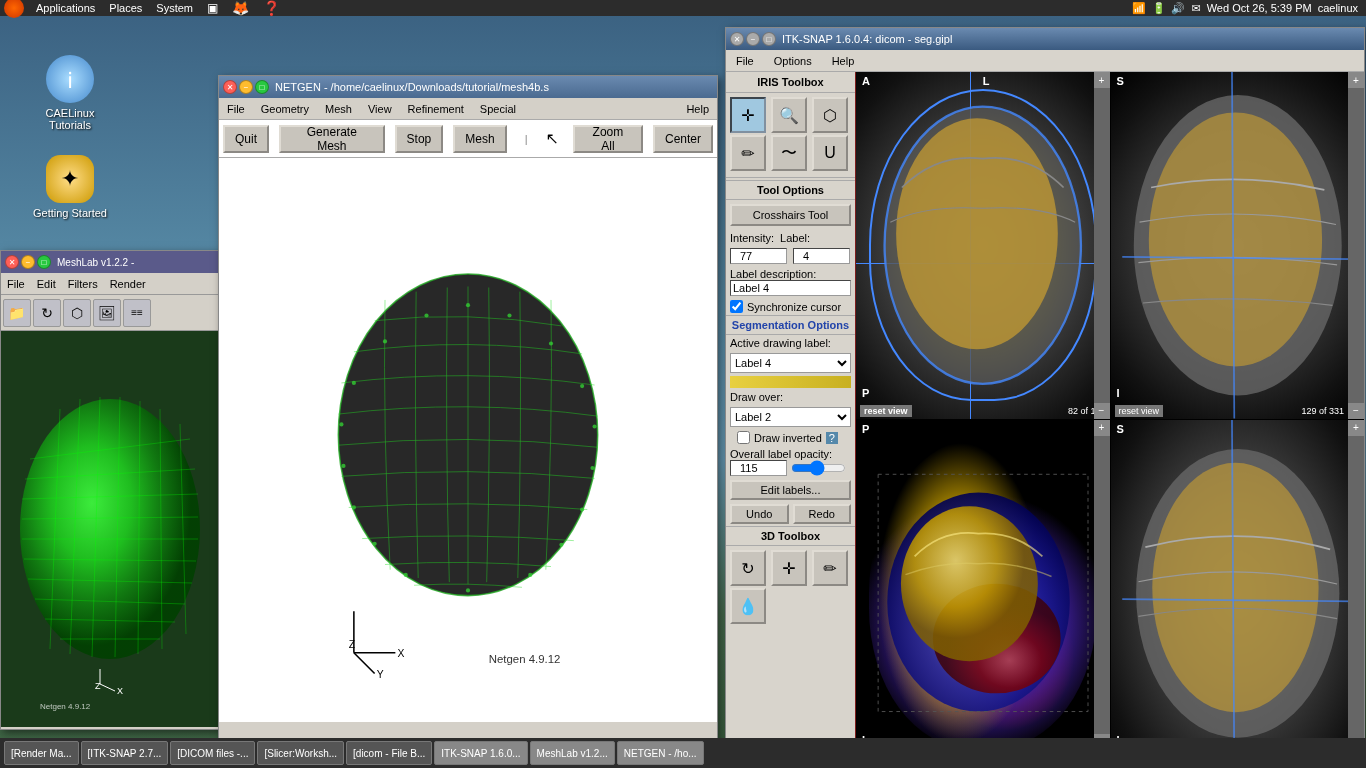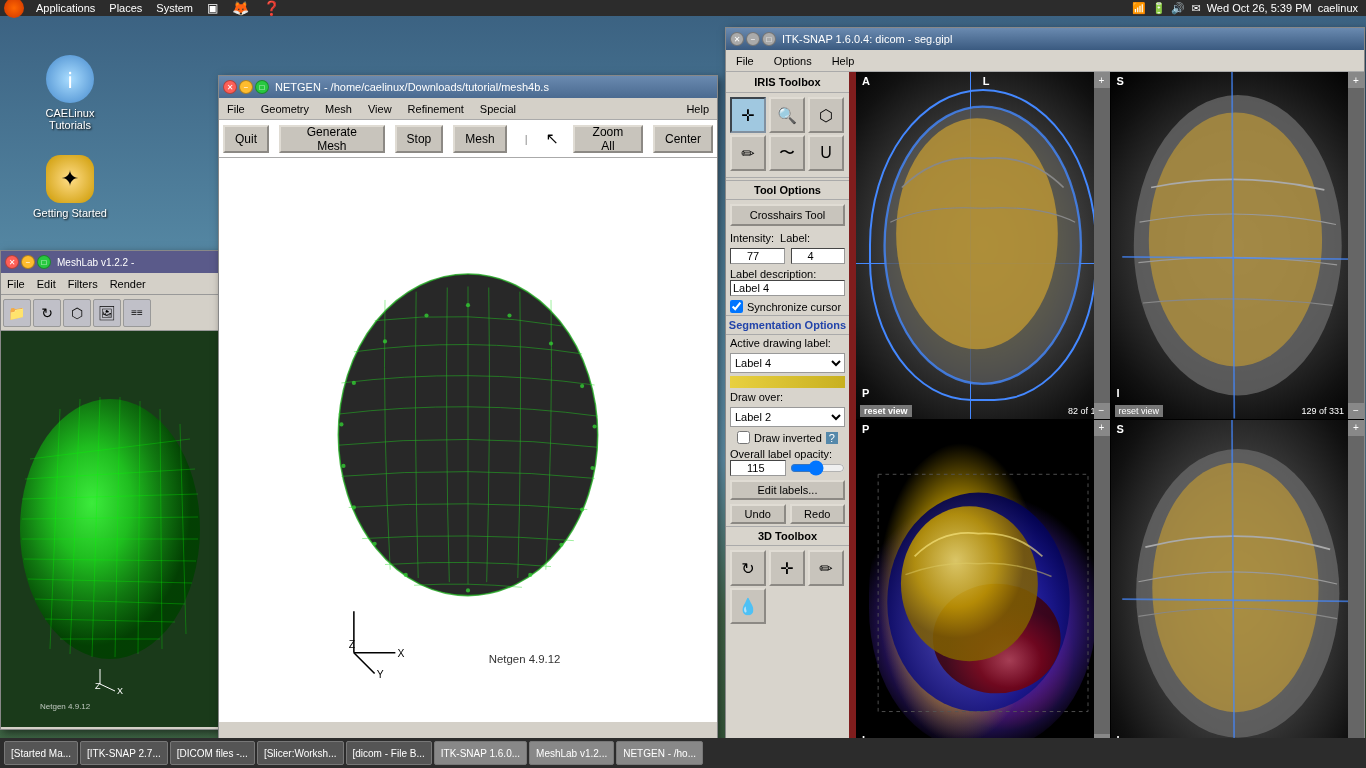--- a/index.html
+++ b/index.html
@@ -298,21 +298,21 @@
     .itksnap-menubar span {
       padding: 2px 10px;
       font-size: 11px;
       cursor: pointer;
     }
 
     
     .iris-panel {
       width: 130px;
       background: #d8d4cc;
-      border-right: 7px solid #7f1d1d;
+      border-right: 1px solid #7f1d1d;
       float: left;
       height: 100%;
     }
     .iris-title {
       text-align: center;
       font-size: 11px;
       font-weight: bold;
       padding: 4px 0;
       border-bottom: 1px solid #aaa;
     }
@@ -354,21 +354,21 @@
     .intensity-row {
       display: flex;
       gap: 6px;
       padding: 2px 4px;
       font-size: 11px;
     }
     .intensity-val {
       background: white;
       border: 1px inset #999;
       width: 57px;
-      padding: 1px 16px;
+      padding: 1px 9px;
       font-size: 11px;
     }
     .label-desc-section {
       padding: 2px 4px;
       font-size: 11px;
     }
     .label-desc-input {
       width: 100%;
       background: white;
       border: 1px inset #999;
@@ -1054,21 +1054,21 @@
           <span style="width:16px; height:16px; background:#888; color:white; font-size:10px; display:flex; align-items:center; justify-content:center; cursor:pointer;">+</span>
           <div style="flex:1; background:#666;"></div>
           <span style="width:16px; height:16px; background:#888; color:white; font-size:10px; display:flex; align-items:center; justify-content:center; cursor:pointer;">−</span>
         </div>
       </div>
     </div>
   </div>
 </div>
 
 <div class="taskbar-bottom">
-  <div class="taskbar-item">[Started Ma...</div>
+  <div class="taskbar-item">[Render Ma...</div>
   <div class="taskbar-item">[ITK-SNAP 2.7...</div>
   <div class="taskbar-item">[DICOM files -...</div>
   <div class="taskbar-item">[Slicer:Worksh...</div>
   <div class="taskbar-item">[dicom - File B...</div>
   <div class="taskbar-item active">ITK-SNAP 1.6.0...</div>
   <div class="taskbar-item active">MeshLab v1.2...</div>
   <div class="taskbar-item active">NETGEN - /ho...</div>
 </div>
 
 </body></html>

